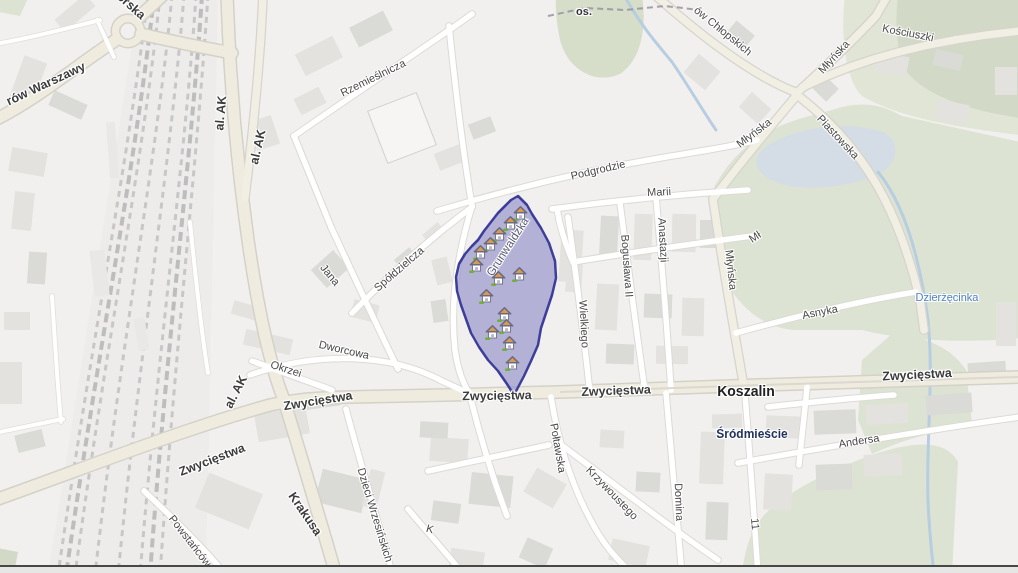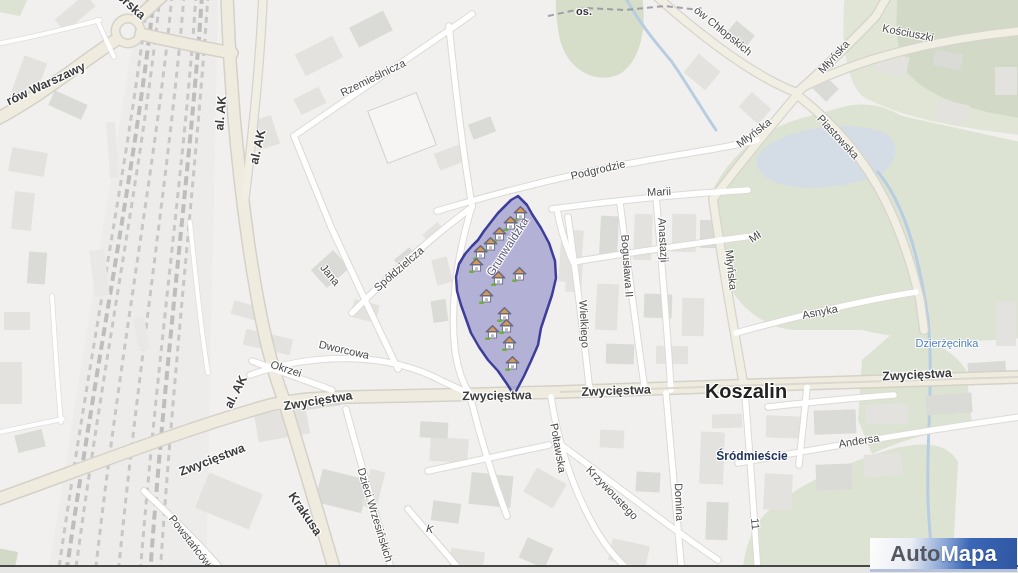--- a/index.html
+++ b/index.html
@@ -4,21 +4,21 @@
 <style>
   html,body{margin:0;padding:0;background:#888;}
   #frame{position:relative;width:1018px;height:573px;overflow:hidden;background:#f1f0ee;
          font-family:"Liberation Sans",sans-serif;box-shadow:inset 0 0 0 1px #1c1c1c;}
   #gfx{position:absolute;left:0;top:0;}
   #labels{position:absolute;left:0;top:0;width:100%;height:100%;pointer-events:none;}
   .lbl{position:absolute;white-space:nowrap;line-height:1;color:#474747;font-size:11px;
        text-shadow:-1px -1px 0 #fff,1px -1px 0 #fff,-1px 1px 0 #fff,1px 1px 0 #fff,0 0 3px #fff;}
   .c-major{font-size:12.5px;font-weight:bold;color:#3c3c3c;}
   .c-street{font-size:11px;color:#4a4a4a;}
-  .c-city{font-size:20px;font-weight:bold;color:#222;}
+  .c-city{font-size:14px;font-weight:bold;color:#222;}
   .c-district{font-size:12px;font-weight:bold;color:#22345e;}
   .c-river{font-size:11px;color:#4d82c4;}
   .c-locality{font-size:11px;font-weight:bold;color:#333;}
   .c-zone{font-size:11.5px;color:#5d5d79;}
   .house{position:absolute;width:17px;height:17px;pointer-events:auto;}
   #bottom-strip{position:absolute;left:0;right:0;bottom:0;height:6px;background:#e6e6e4;
                 border-top:2px solid #474747;}
   #logo{position:absolute;right:1px;bottom:1px;width:147px;height:31px;display:flex;
         align-items:center;justify-content:center;
         background:linear-gradient(100deg,#fdfdfd 0%,#e9edf4 28%,#8aa6d6 50%,#3c67b6 66%,#2e56a2 100%);
@@ -344,23 +344,23 @@
       <div class="lbl c-street" style="left: 820px; top: 312px; transform: translate(-50%, -50%) rotate(-11deg);">Asnyka</div>
       <div class="lbl c-street" style="left: 859px; top: 441px; transform: translate(-50%, -50%) rotate(-9deg);">Andersa</div>
       <div class="lbl c-street" style="left: 558px; top: 448px; transform: translate(-50%, -50%) rotate(80deg);">Połtawska</div>
       <div class="lbl c-street" style="left: 612px; top: 493px; transform: translate(-50%, -50%) rotate(46deg);">Krzywoustego</div>
       <div class="lbl c-street" style="left: 679px; top: 502px; transform: translate(-50%, -50%) rotate(88deg);">Domina</div>
       <div class="lbl c-street" style="left: 755px; top: 524px; transform: translate(-50%, -50%) rotate(85deg);">11</div>
       <div class="lbl c-street" style="left: 375px; top: 515px; transform: translate(-50%, -50%) rotate(73deg);">Dzieci Wrzesińskich</div>
       <div class="lbl c-street" style="left: 190px; top: 541px; transform: translate(-50%, -50%) rotate(52deg);">Powstańców</div>
       <div class="lbl c-street" style="left: 430px; top: 529px; transform: translate(-50%, -50%) rotate(15deg);">K</div>
       <div class="lbl c-city" style="left: 746px; top: 391px; transform: translate(-50%, -50%) rotate(0deg);">Koszalin</div>
-      <div class="lbl c-district" style="left: 752px; top: 434px; transform: translate(-50%, -50%) rotate(0deg); margin-top: 22px;">Śródmieście</div>
+      <div class="lbl c-district" style="left: 752px; top: 434px; transform: translate(-50%, -50%) rotate(0deg);">Śródmieście</div>
       <div class="lbl c-locality" style="left: 584px; top: 11px; transform: translate(-50%, -50%) rotate(0deg);">os.</div>
-      <div class="lbl c-river" style="left: 947px; top: 297px; transform: translate(-50%, -50%) rotate(0deg); margin-top: 46px;">Dzierżęcinka</div>
+      <div class="lbl c-river" style="left: 947px; top: 297px; transform: translate(-50%, -50%) rotate(0deg);">Dzierżęcinka</div>
       <div class="lbl c-zone" style="left: 508px; top: 247px; transform: translate(-50%, -50%) rotate(-57deg);">Grunwaldzka</div>
     </div>
 <div id="houses" style="position:absolute;left:0;top:0;width:100%;height:100%;pointer-events:none;">
       <svg viewBox="0 0 16 16" class="house" style="left: 511.5px; top: 205px;">
         <use href="#hsym"></use>
       </svg>
       <svg viewBox="0 0 16 16" class="house" style="left: 501.5px; top: 215px;">
         <use href="#hsym"></use>
       </svg>
       <svg viewBox="0 0 16 16" class="house" style="left: 490.5px; top: 226px;">
@@ -396,18 +396,14 @@
       <svg viewBox="0 0 16 16" class="house" style="left: 500.5px; top: 335px;">
         <use href="#hsym"></use>
       </svg>
       <svg viewBox="0 0 16 16" class="house" style="left: 503.5px; top: 355px;">
         <use href="#hsym"></use>
       </svg>
     </div>
 
 <div id="bottom-strip"></div>
 
-<div id="logo">
-  <span class="lg1">Auto</span>
-      <span class="lg2">Mapa</span>
+
 </div>
 
-</div>
-
 </body></html>

